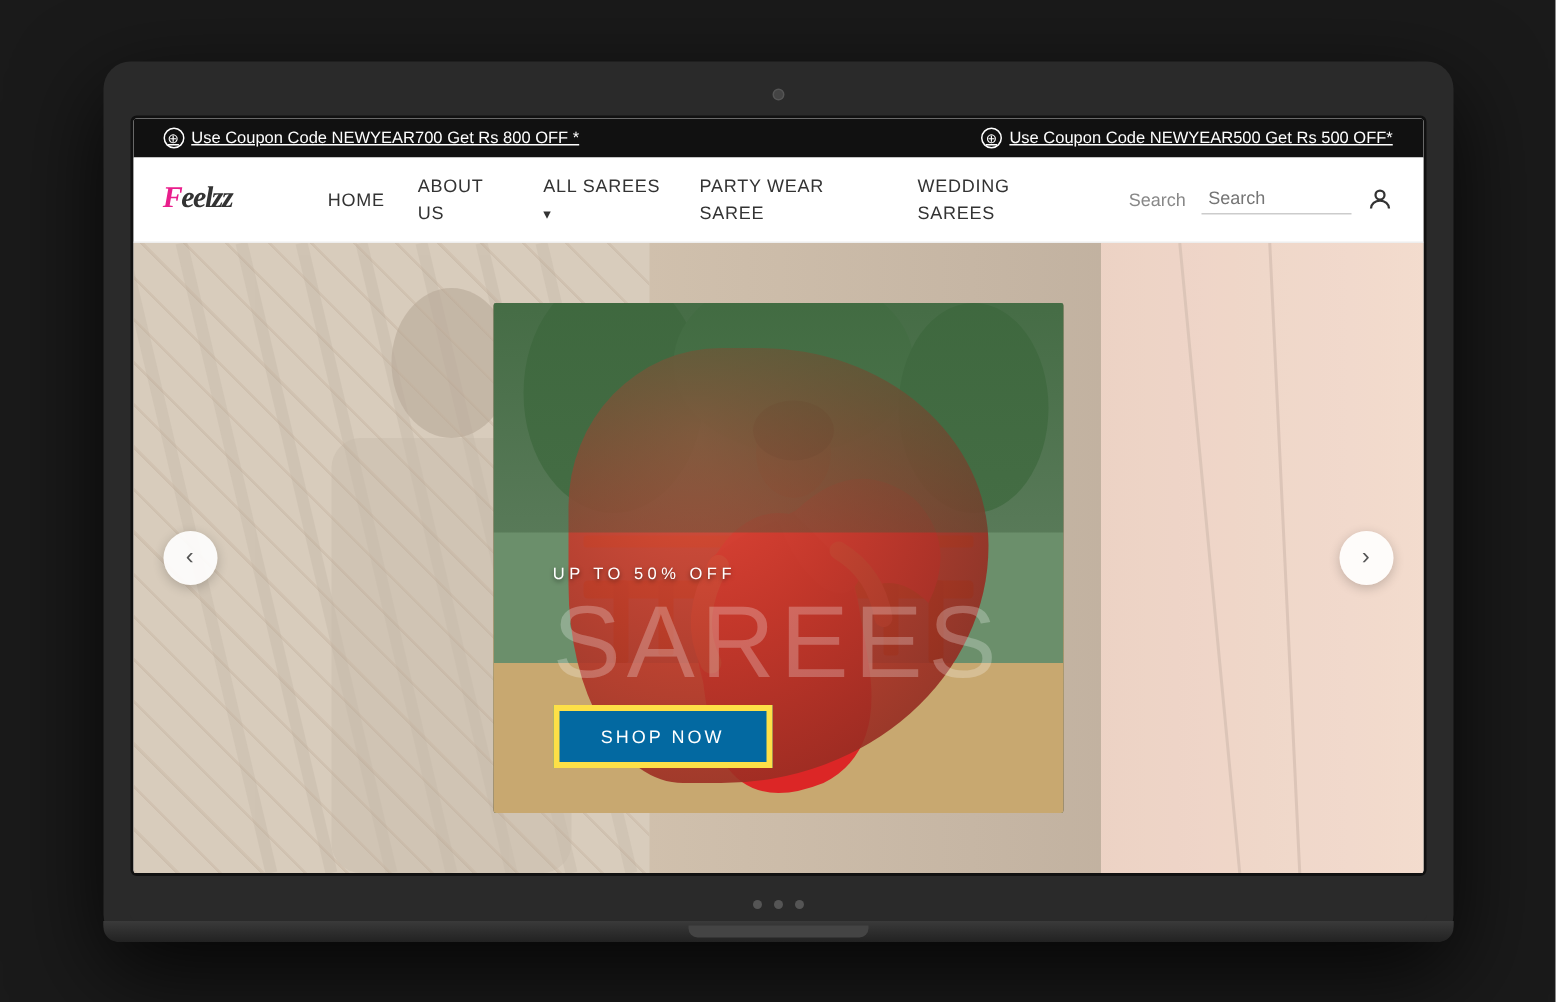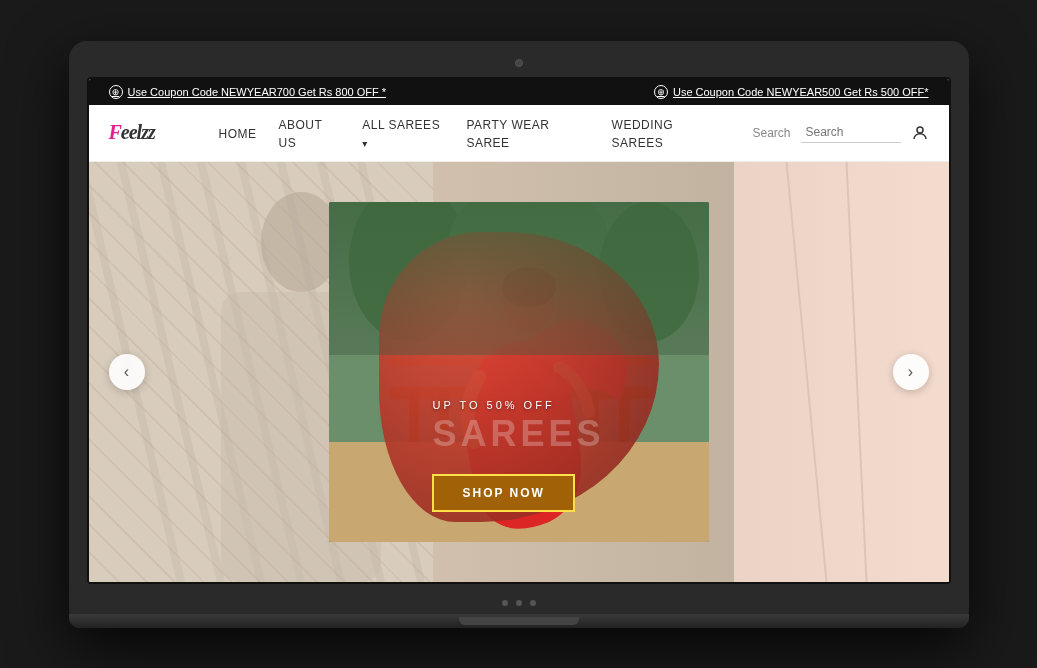--- a/index.html
+++ b/index.html
@@ -230,40 +230,40 @@
     }
     .hero-subtitle {
       color: #fff;
       font-size: 11px;
       letter-spacing: 3px;
       text-transform: uppercase;
       margin-bottom: 5px;
       text-shadow: 0 1px 3px rgba(0,0,0,0.5);
     }
     .hero-title {
-      font-size: 36px;
-      font-weight: 700;
+      font-size: 68px;
+      font-weight: 400;
       color: rgba(255,255,255,0.25);
       letter-spacing: 4px;
       text-transform: uppercase;
       line-height: 1;
-      margin-bottom: 22px;
+      margin-bottom: 8px;
       text-shadow: none;
     }
     .hero-btn {
       display: inline-block;
-      background: #a16207;
+      background: #0369a1;
       color: #fff;
       padding: 10px 28px;
       font-size: 12px;
-      font-weight: 700;
+      font-weight: 400;
       letter-spacing: 2px;
       text-transform: uppercase;
       text-decoration: none;
-      border: 2px solid #fde047;
+      border: 4px solid #fde047;
       cursor: pointer;
     }
 
     
     .carousel-arrow {
       position: absolute;
       top: 50%;
       transform: translateY(-50%);
       width: 36px;
       height: 36px;

